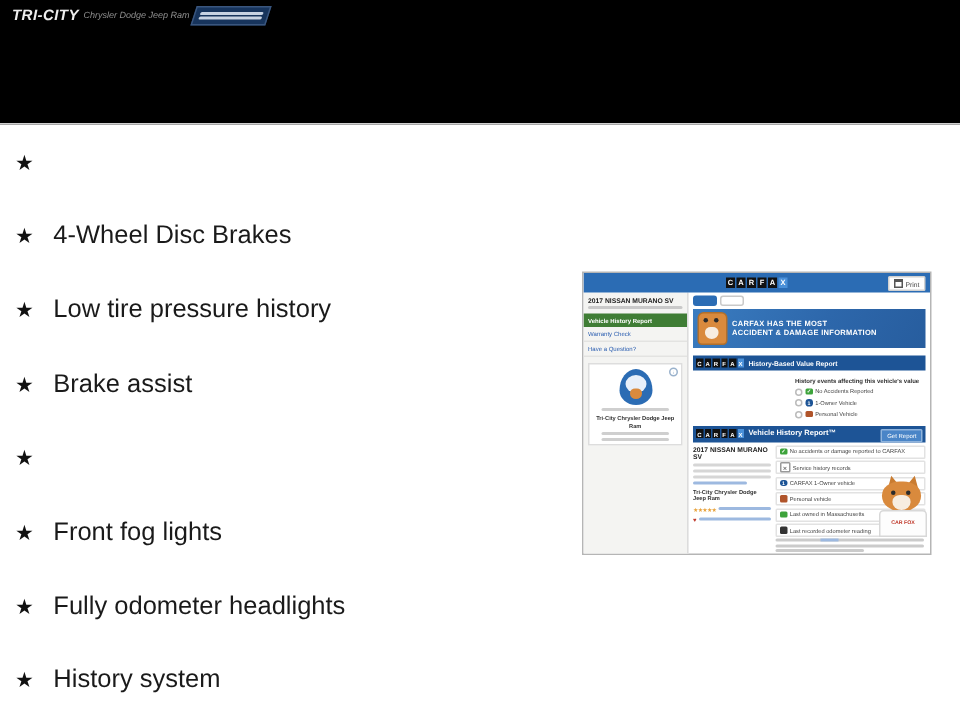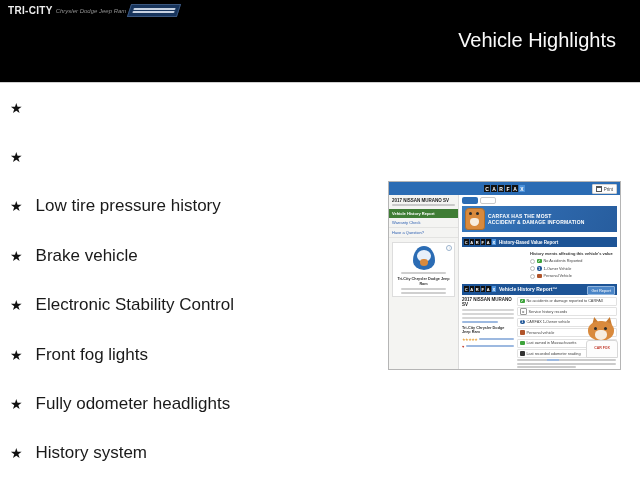--- a/index.html
+++ b/index.html
@@ -2,21 +2,21 @@
 <html><head>
 <meta charset="utf-8">
 <style>
   html,body{margin:0;padding:0;background:#fff;}
   .page{position:relative;width:640px;height:480px;background:#fff;overflow:hidden;
         font-family:"Liberation Sans",sans-serif;}
   
   .header{position:absolute;top:0;left:0;width:640px;height:82px;background:#000;
           border-bottom:1px solid #cfcfcf;}
   .logo{position:absolute;top:4px;left:8px;display:flex;align-items:center;gap:3px;height:13px;}
-  .logo-brand{color:#ededed;font-weight:bold;font-size:10px;letter-spacing:.3px;}
+  .logo-brand{color:#ededed;font-weight:bold;font-style:italic;font-size:10px;letter-spacing:.3px;}
   .logo-tagline{color:#8f8f8f;font-style:italic;font-size:6px;}
   .logo-badge{width:42px;height:11px;background:#17345c;transform:skewX(-18deg);
               border:1px solid #3a567e;display:flex;flex-direction:column;justify-content:center;
               gap:1px;padding:0 3px;}
   .logo-badge .mline{height:2px;background:#c7d2e2;border-radius:1px;}
   .page-title{position:absolute;top:29px;right:24px;color:#fafafa;font-size:20px;}
   
   .features{position:absolute;top:83px;left:10px;width:370px;}
   .feature{height:49.4px;display:flex;align-items:center;color:#1a1a1a;font-size:17px;}
   .feature .star{font-size:14px;margin-right:13px;color:#111;}
@@ -112,41 +112,40 @@
 
   <div class="header">
     <div class="logo">
       <span class="logo-brand">TRI-CITY</span>
       <span class="logo-tagline">Chrysler Dodge Jeep Ram</span>
       <span class="logo-badge">
         <span class="mline"></span>
         <span class="mline"></span>
       </span>
     </div>
-    <div class="page-title">Vehicle Highlights</div>
   </div>
 
   <div class="features">
     <div class="feature">
       <span class="star">★</span>
     </div>
     <div class="feature">
       <span class="star">★</span>
+      <span>4-Wheel Disc Brakes</span>
     </div>
     <div class="feature">
       <span class="star">★</span>
       <span>Low tire pressure history</span>
     </div>
     <div class="feature">
       <span class="star">★</span>
-      <span>Brake vehicle</span>
-    </div>
-    <div class="feature">
-      <span class="star">★</span>
-      <span>Electronic Stability Control</span>
+      <span>Brake assist</span>
+    </div>
+    <div class="feature">
+      <span class="star">★</span>
     </div>
     <div class="feature">
       <span class="star">★</span>
       <span>Front fog lights</span>
     </div>
     <div class="feature">
       <span class="star">★</span>
       <span>Fully odometer headlights</span>
     </div>
     <div class="feature">

